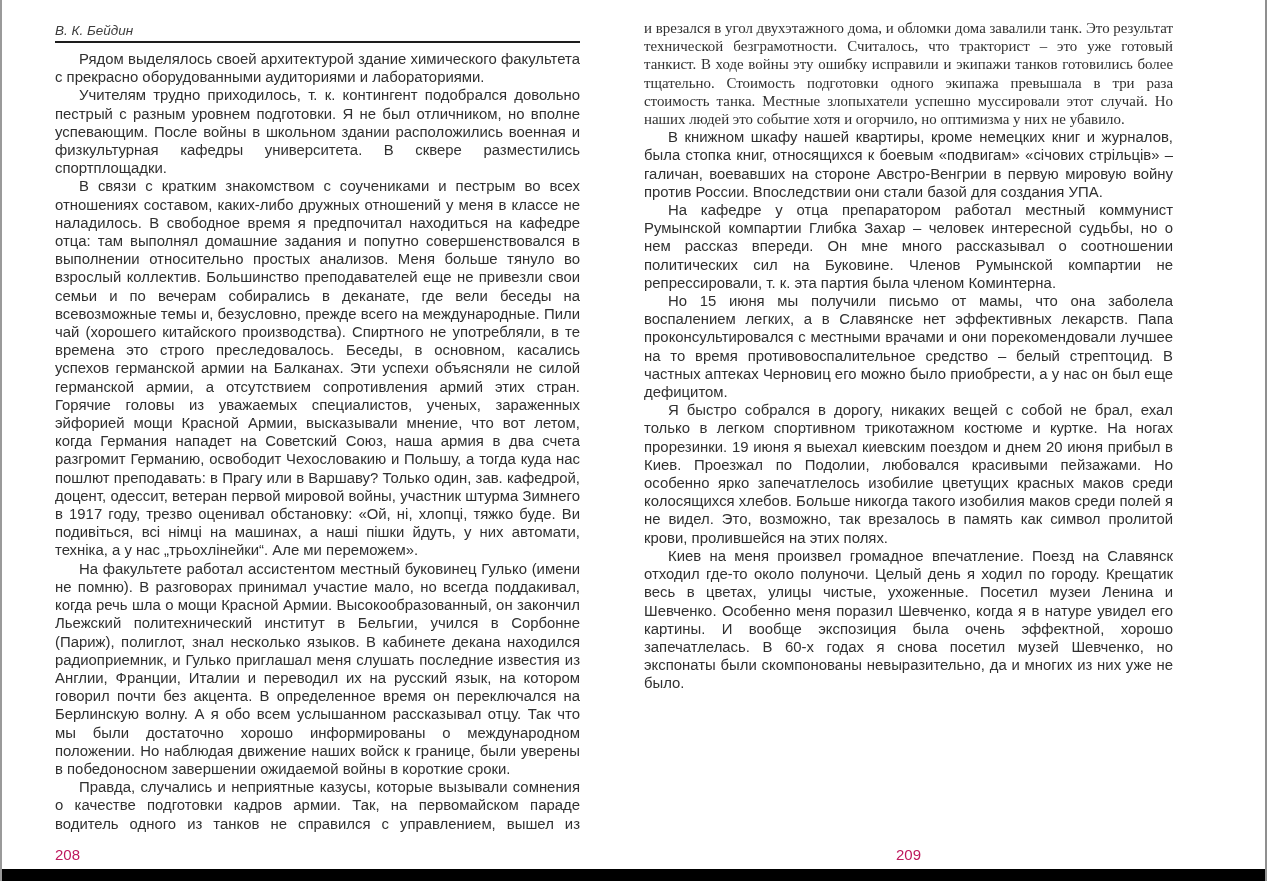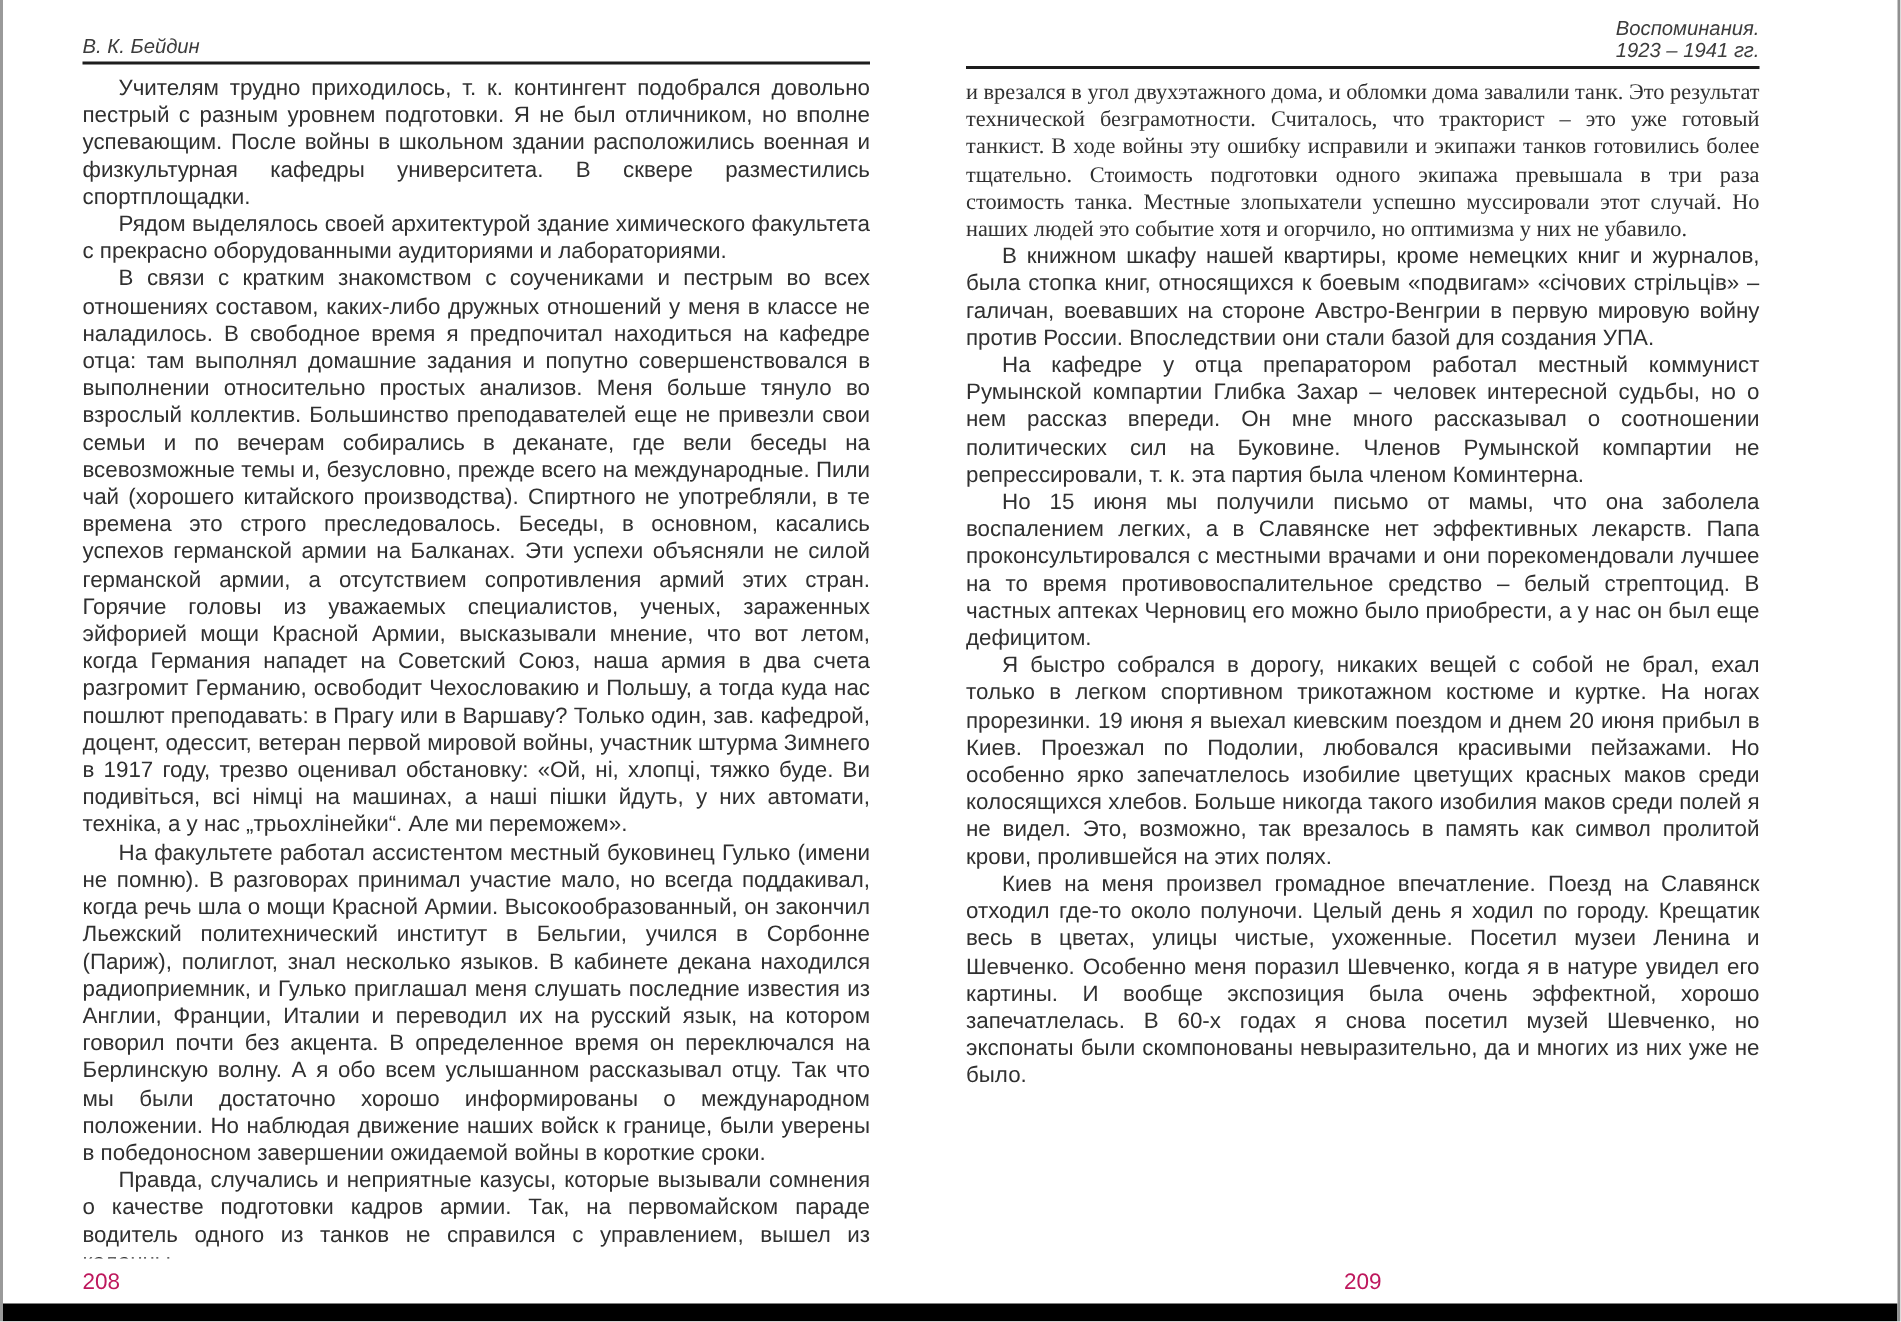--- a/index.html
+++ b/index.html
@@ -79,38 +79,32 @@
 <body>
 
 <div class="spread" style="background: rgb(255, 255, 255);">
   <div class="pages">
 
     <div class="page page-left">
       <div class="running-head align-left">
         <span>В. К. Бейдин</span>
       </div>
       <div class="page-body">
+          <p class="para">Рядом выделялось своей архитектурой здание химического факультета с прекрасно оборудованными аудиториями и лабораториями.</p>
           <p class="para">Учителям трудно приходилось, т. к. контингент подобрался довольно пестрый с разным уровнем подготовки. Я не был отличником, но вполне успевающим. После войны в школьном здании расположились военная и физкультурная кафедры университета. В сквере разместились спортплощадки.</p>
-          <p class="para">Рядом выделялось своей архитектурой здание химического факультета с прекрасно оборудованными аудиториями и лабораториями.</p>
           <p class="para">В связи с кратким знакомством с соучениками и пестрым во всех отношениях составом, каких-либо дружных отношений у меня в классе не наладилось. В свободное время я предпочитал находиться на кафедре отца: там выполнял домашние задания и попутно совершенствовался в выполнении относительно простых анализов. Меня больше тянуло во взрослый коллектив. Большинство преподавателей еще не привезли свои семьи и по вечерам собирались в деканате, где вели беседы на всевозможные темы и, безусловно, прежде всего на международные. Пили чай (хорошего китайского производства). Спиртного не употребляли, в те времена это строго преследовалось. Беседы, в основном, касались успехов германской армии на Балканах. Эти успехи объясняли не силой германской армии, а отсутствием сопротивления армий этих стран. Горячие головы из уважаемых специалистов, ученых, зараженных эйфорией мощи Красной Армии, высказывали мнение, что вот летом, когда Германия нападет на Советский Союз, наша армия в два счета разгромит Германию, освободит Чехословакию и Польшу, а тогда куда нас пошлют преподавать: в Прагу или в Варшаву? Только один, зав. кафедрой, доцент, одессит, ветеран первой мировой войны, участник штурма Зимнего в 1917 году, трезво оценивал обстановку: «Ой, ні, хлопці, тяжко буде. Ви подивіться, всі німці на машинах, а наші пішки йдуть, у них автомати, техніка, а у нас „трьохлінейки“. Але ми переможем».</p>
           <p class="para">На факультете работал ассистентом местный буковинец Гулько (имени не помню). В разговорах принимал участие мало, но всегда поддакивал, когда речь шла о мощи Красной Армии. Высокообразованный, он закончил Льежский политехнический институт в Бельгии, учился в Сорбонне (Париж), полиглот, знал несколько языков. В кабинете декана находился радиоприемник, и Гулько приглашал меня слушать последние известия из Англии, Франции, Италии и переводил их на русский язык, на котором говорил почти без акцента. В определенное время он переключался на Берлинскую волну. А я обо всем услышанном рассказывал отцу. Так что мы были достаточно хорошо информированы о международном положении. Но наблюдая движение наших войск к границе, были уверены в победоносном завершении ожидаемой войны в короткие сроки.</p>
           <p class="para">Правда, случались и неприятные казусы, которые вызывали сомнения о качестве подготовки кадров армии. Так, на первомайском параде водитель одного из танков не справился с управлением, вышел из колонны</p>
         </div>
       <div class="page-footer align-left">
         <span>208</span>
       </div>
     </div>
 
     <div class="page page-right">
-      <div class="running-head align-right">
-        <span>
-          <span>Воспоминания.</span><br>
-          <span>1923 – 1941 гг.</span>
-        </span>
-      </div>
       <div class="page-body">
           <p class="para continuation">и врезался в угол двухэтажного дома, и обломки дома завалили танк. Это результат технической безграмотности. Считалось, что тракторист – это уже готовый танкист. В ходе войны эту ошибку исправили и экипажи танков готовились более тщательно. Стоимость подготовки одного экипажа превышала в три раза стоимость танка. Местные злопыхатели успешно муссировали этот случай. Но наших людей это событие хотя и огорчило, но оптимизма у них не убавило.</p>
           <p class="para">В книжном шкафу нашей квартиры, кроме немецких книг и журналов, была стопка книг, относящихся к боевым «подвигам» «січових стрільців» – галичан, воевавших на стороне Австро-Венгрии в первую мировую войну против России. Впоследствии они стали базой для создания УПА.</p>
           <p class="para">На кафедре у отца препаратором работал местный коммунист Румынской компартии Глибка Захар – человек интересной судьбы, но о нем рассказ впереди. Он мне много рассказывал о соотношении политических сил на Буковине. Членов Румынской компартии не репрессировали, т. к. эта партия была членом Коминтерна.</p>
           <p class="para">Но 15 июня мы получили письмо от мамы, что она заболела воспалением легких, а в Славянске нет эффективных лекарств. Папа проконсультировался с местными врачами и они порекомендовали лучшее на то время противовоспалительное средство – белый стрептоцид. В частных аптеках Черновиц его можно было приобрести, а у нас он был еще дефицитом.</p>
           <p class="para">Я быстро собрался в дорогу, никаких вещей с собой не брал, ехал только в легком спортивном трикотажном костюме и куртке. На ногах прорезинки. 19 июня я выехал киевским поездом и днем 20 июня прибыл в Киев. Проезжал по Подолии, любовался красивыми пейзажами. Но особенно ярко запечатлелось изобилие цветущих красных маков среди колосящихся хлебов. Больше никогда такого изобилия маков среди полей я не видел. Это, возможно, так врезалось в память как символ пролитой крови, пролившейся на этих полях.</p>
           <p class="para">Киев на меня произвел громадное впечатление. Поезд на Славянск отходил где-то около полуночи. Целый день я ходил по городу. Крещатик весь в цветах, улицы чистые, ухоженные. Посетил музеи Ленина и Шевченко. Особенно меня поразил Шевченко, когда я в натуре увидел его картины. И вообще экспозиция была очень эффектной, хорошо запечатлелась. В 60-х годах я снова посетил музей Шевченко, но экспонаты были скомпонованы невыразительно, да и многих из них уже не было.</p>
         </div>
       <div class="page-footer align-right">
         <span>209</span>

